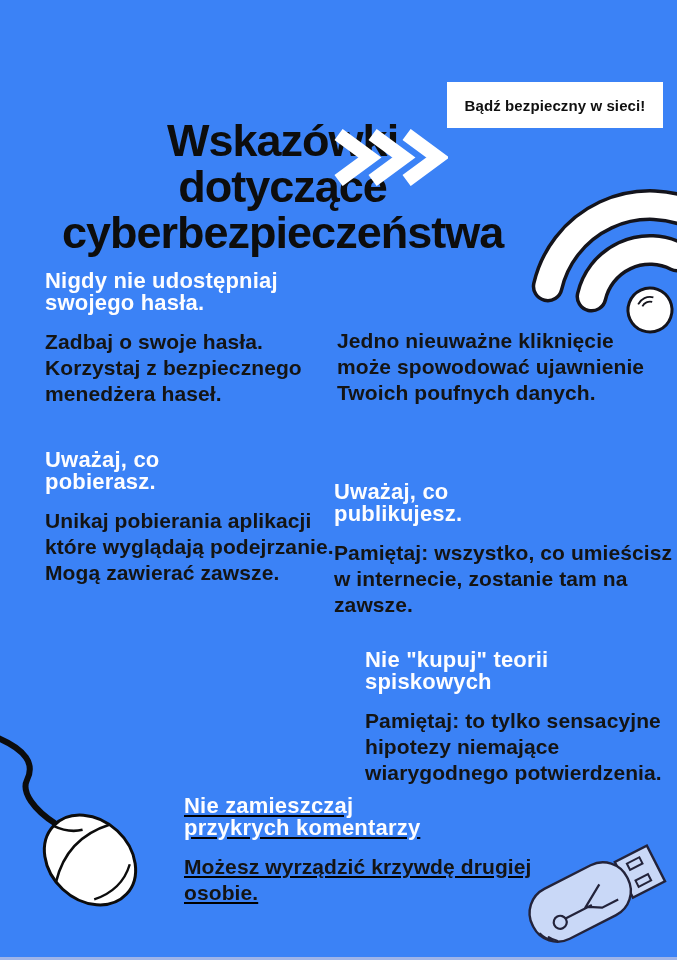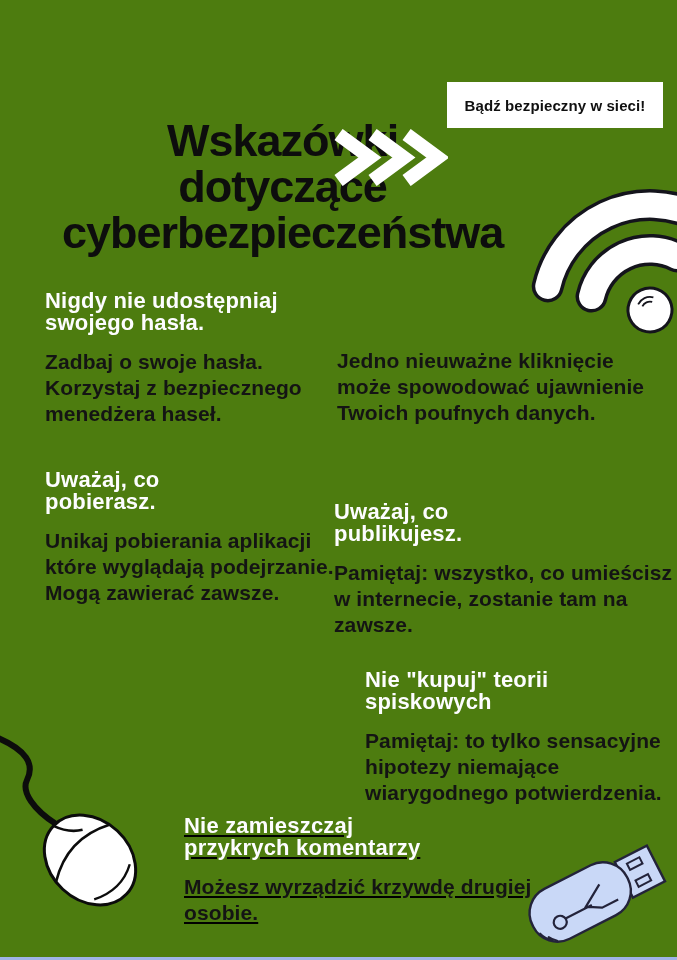--- a/index.html
+++ b/index.html
@@ -1,20 +1,20 @@
 <!DOCTYPE html>
 <html><head>
 <meta charset="utf-8">
 <style>
   html,body{margin:0;padding:0;}
   body{font-family:"Liberation Sans", sans-serif;}
   .poster{
     position:relative;
     width:677px;height:960px;
-    background:#4d7c0f;
+    background:#3b82f6;
     overflow:hidden;
   }
   .badge{
     position:absolute;left:447px;top:82px;width:216px;height:46px;
     background:#ffffff;
     display:flex;align-items:center;justify-content:center;
   }
   .badge span{
     font-size:15px;font-weight:bold;color:#101010;letter-spacing:.1px;
     white-space:nowrap;
@@ -23,21 +23,21 @@
     position:absolute;left:62px;top:118px;
     font-size:45px;line-height:46px;font-weight:bold;
     color:#0d0d0d;letter-spacing:-1px;
     white-space:pre-line;
     text-align:center;
   }
   .chevrons{position:absolute;left:333px;top:129px;}
   .wifi{position:absolute;left:540px;top:160px;overflow:visible;}
   .mouse{position:absolute;left:0px;top:728px;overflow:visible;}
   .usb{position:absolute;left:512px;top:833px;overflow:visible;}
-  .tip{position:absolute;margin-top:20px;}
+  .tip{position:absolute;}
   .tip-h{
     font-size:22px;line-height:21.5px;font-weight:bold;color:#fdfdff;
     letter-spacing:.2px;white-space:pre-line;margin:0;
   }
   .tip-b{
     font-size:21px;line-height:26px;font-weight:bold;color:#141414;
     white-space:pre-line;margin:16px 0 0 0;letter-spacing:.1px;
   }
   .s1{left:45px;top:270px;}
   .s2{left:337px;top:312px;}

